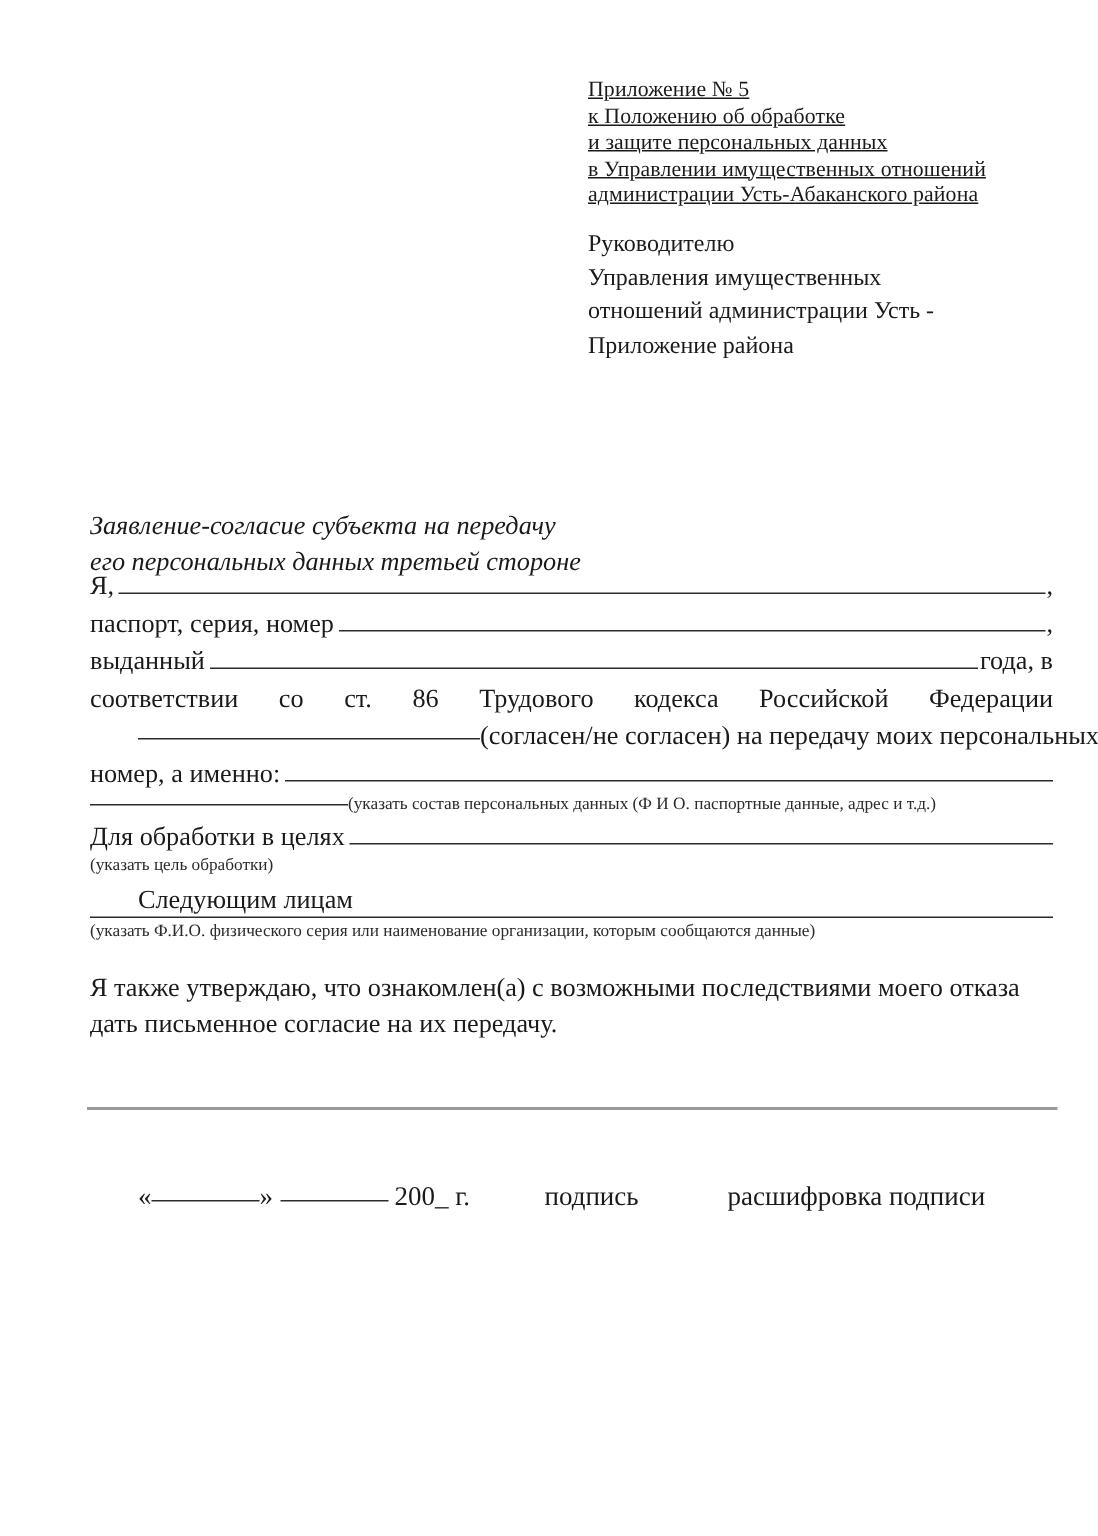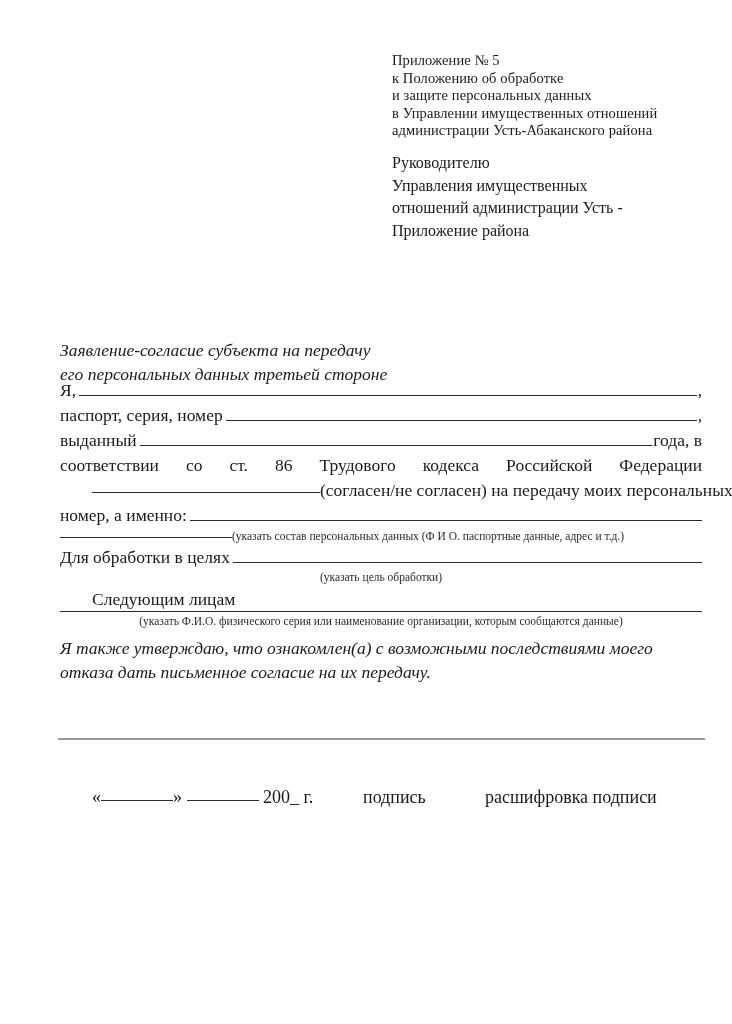--- a/index.html
+++ b/index.html
@@ -26,21 +26,21 @@
   
   .header-block {
     position: absolute;
     left: 392px;
     top: 52px;
     width: 320px;
     font-size: 14.5px;
     line-height: 17.5px;
     letter-spacing: 0.1px;
   }
-  .header-block .hline { white-space: nowrap; }
+  .header-block .hline { white-space: nowrap; text-decoration: underline; }
 
   .addressee-block {
     position: absolute;
     left: 392px;
     top: 152px;
     width: 320px;
     font-size: 16px;
     line-height: 22.5px;
   }
 
@@ -102,21 +102,20 @@
   }
 
   
   .caption {
     font-size: 11.5px;
     line-height: 14px;
     color: #2b2b2b;
     white-space: nowrap;
   }
   .caption-center {
-    text-align: center;
     font-size: 11.5px;
     line-height: 14px;
     color: #2b2b2b;
   }
 
   .u-seg {
     display: inline-block;
     border-bottom: 1px solid #2b2b2b;
     vertical-align: 3px;
     height: 0;
@@ -223,21 +222,21 @@
 
     <div class="caption-center" style="height:17px;">(указать цель обработки)</div>
 
     <div class="row" style="height:24px;line-height:24px;">
       <span class="lbl">Следующим лицам</span>
     </div>
     <div style="width:642px;height:0;border-bottom:1px solid #2b2b2b;"></div>
 
     <div class="caption-center" style="height:18px;padding-top:2px;">(указать Ф.И.О. физического серия или наименование организации, которым сообщаются данные)</div>
 
-    <div class="para" style="margin-top:4px;font-style:italic;">Я также утверждаю, что ознакомлен(а) с возможными последствиями моего отказа дать письменное согласие на их передачу.</div>
+    <div class="para" style="margin-top:14px;">Я также утверждаю, что ознакомлен(а) с возможными последствиями моего отказа дать письменное согласие на их передачу.</div>
 
   </div>
 
   <div class="footer-rule"></div>
 
   <div class="footer-row">
     <span class="f-date"><span>«</span><span class="blank-u" style="width:72px;"></span><span>»</span>&nbsp;<span class="blank-u" style="width:72px;"></span>&nbsp;<span>200_ г.</span></span>
     <span class="f-sign">подпись</span>
     <span class="f-decod">расшифровка подписи</span>
   </div>

